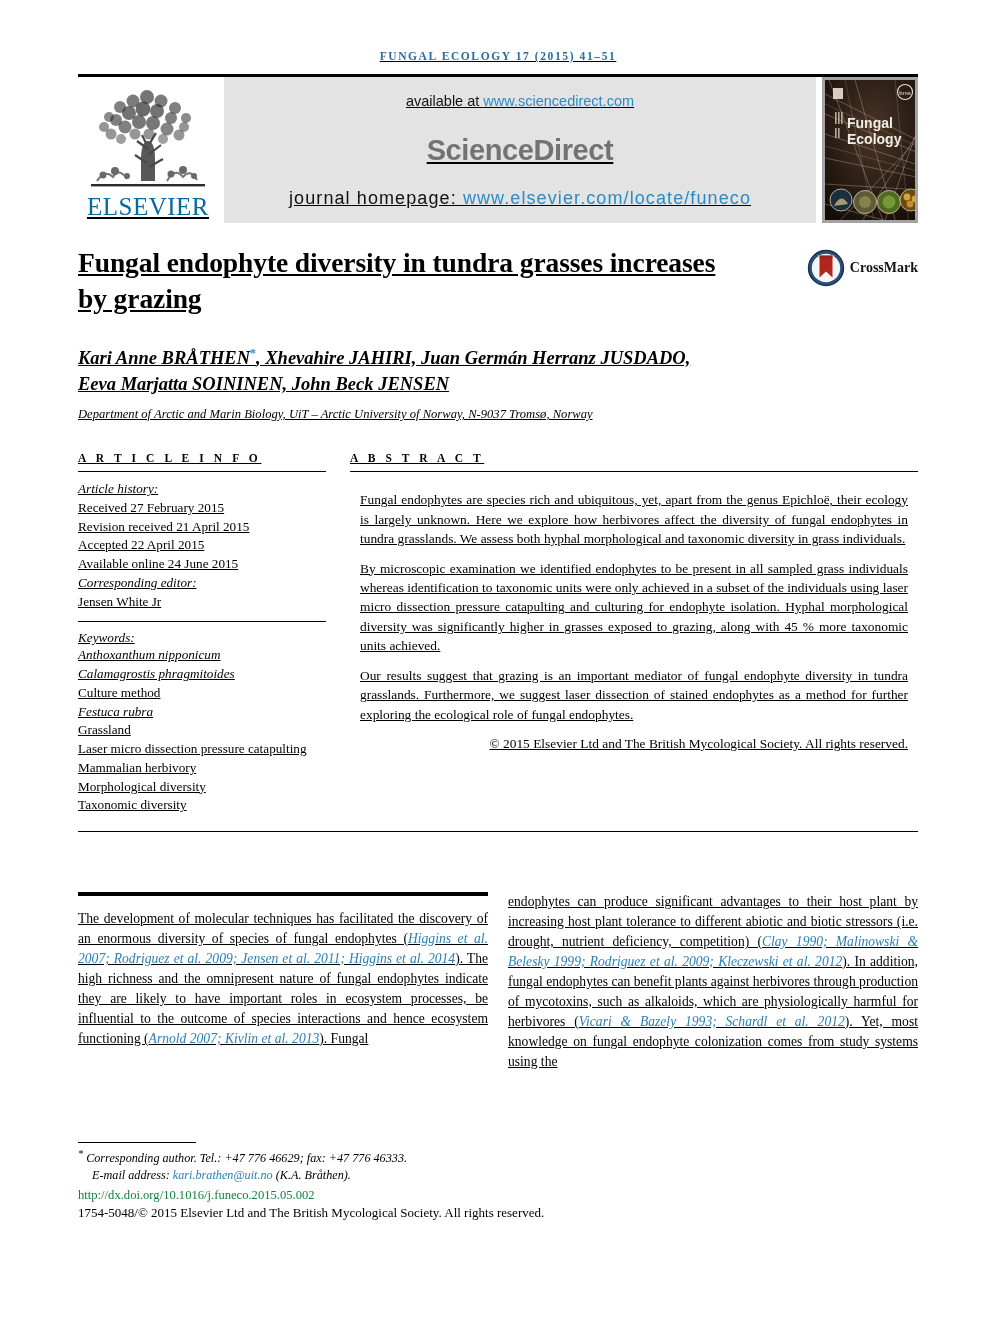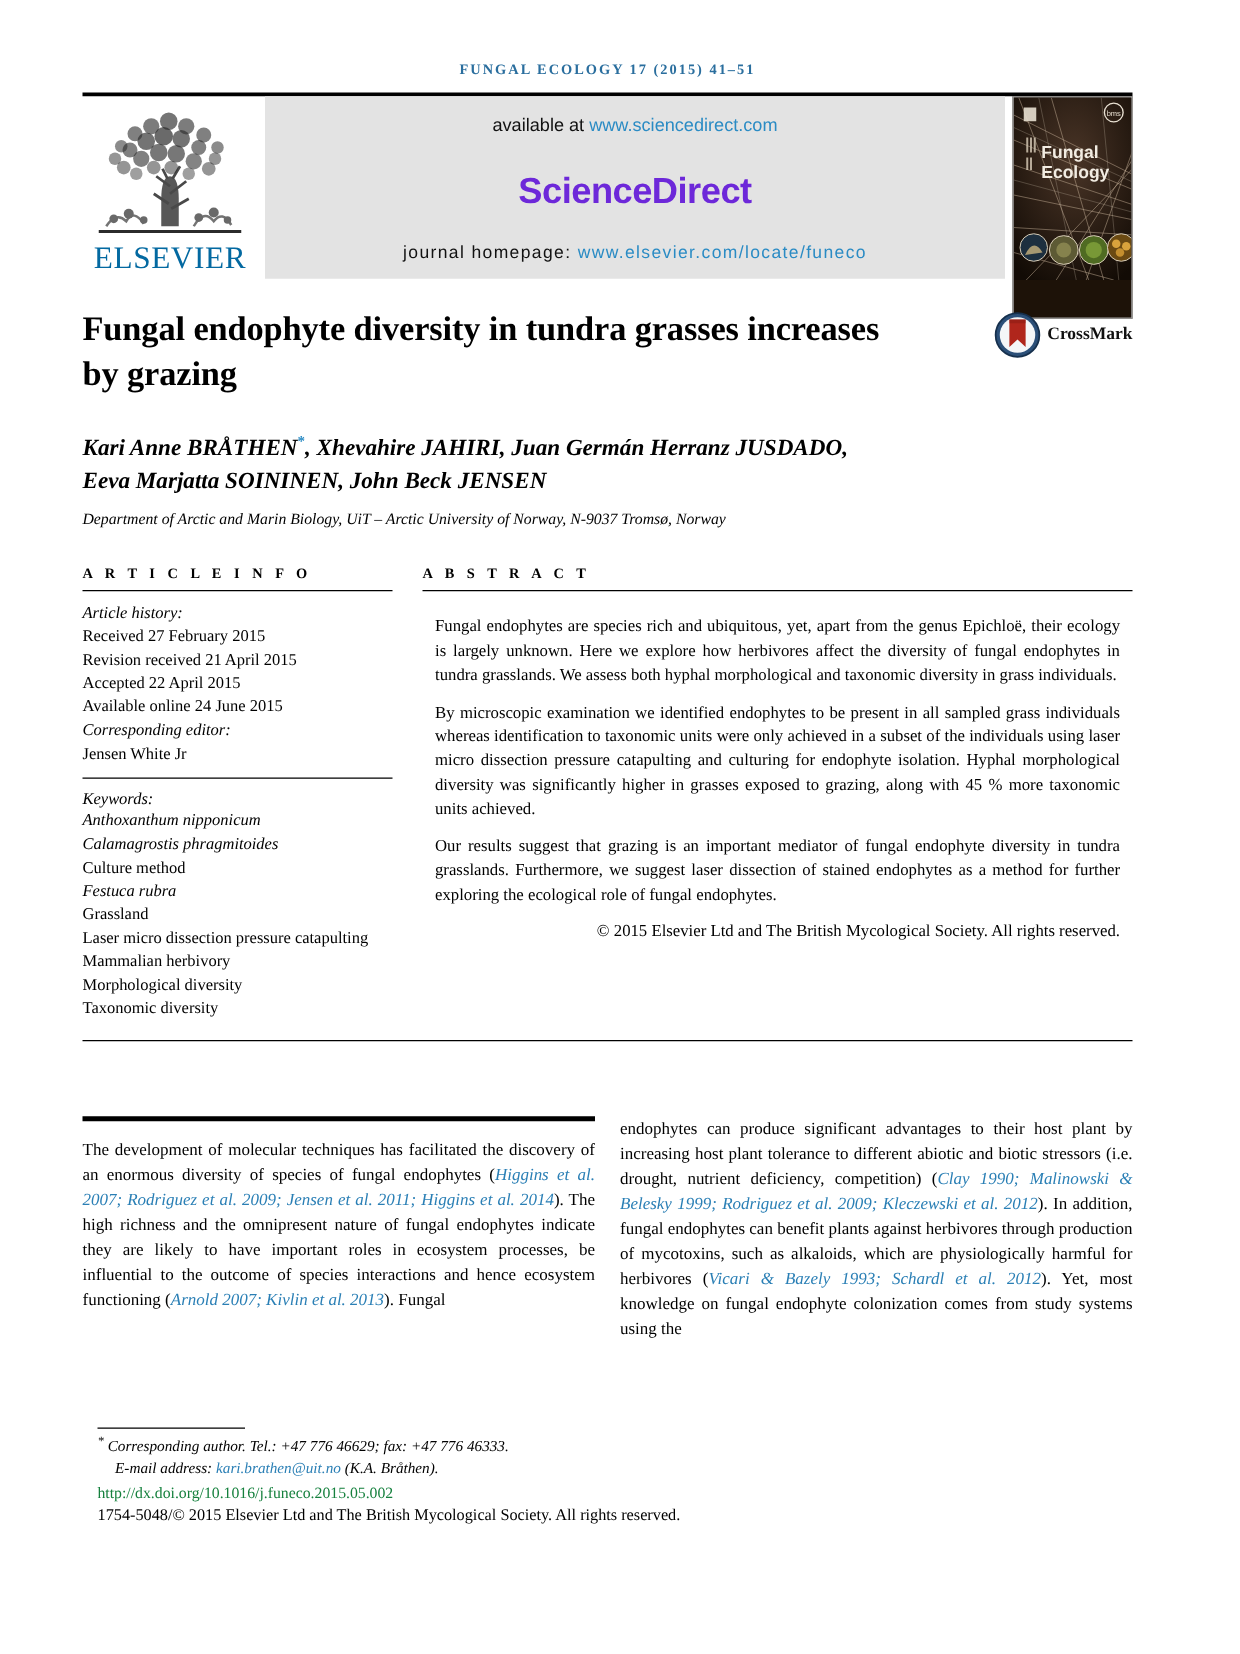--- a/index.html
+++ b/index.html
@@ -6,21 +6,21 @@
   html, body { margin: 0; padding: 0; }
   body {
     width: 992px;
     height: 1323px;
     background: #ffffff;
     font-family: "Liberation Serif", "DejaVu Serif", serif;
     color: #000000;
     position: relative;
     overflow: hidden;
   }
-  .page { position: absolute; left: 66px; top: 0; width: 840px; height: 1323px; }
+  .page { position: absolute; left: 78px; top: 0; width: 840px; height: 1323px; text-decoration: underline; }
 
   
   .running-head {
     text-align: center;
     color: #2a6e9e;
     font-size: 11.5px;
     font-weight: bold;
     letter-spacing: 1.6px;
     font-variant: small-caps;
     padding-top: 50px;
@@ -71,42 +71,42 @@
   .avail-line {
     font-family: "Liberation Sans", sans-serif;
     font-size: 14.5px;
     color: #111;
   }
   .avail-line a { color: #2a8bc4; text-decoration: none; }
   .sd-logo {
     font-family: "Liberation Sans", sans-serif;
     font-size: 29px;
     font-weight: bold;
-    color: #6d28d9;
+    color: #737373;
     letter-spacing: -0.4px;
     margin-top: 4px;
   }
   .homepage-line {
     font-family: "Liberation Sans", sans-serif;
-    font-size: 14px;
+    font-size: 18px;
     letter-spacing: 1.1px;
     color: #111;
   }
   .homepage-line a { color: #2a8bc4; text-decoration: none; }
   .cover-box {
     width: 96px;
     flex: 0 0 96px;
     position: relative;
   }
   .cover-img {
-    width: 96px; height: 178px;
+    width: 96px; height: 146px;
     background: #1d1208;
     position: relative;
     overflow: hidden;
-    border: 1px solid #a3a3a3;
+    border: 3px solid #a3a3a3;
   }
 
   
   .title-area { margin-top: 22px; position: relative; min-height: 120px; }
   .art-title {
     font-family: "Liberation Serif", serif;
     font-weight: bold;
     font-size: 27.5px;
     line-height: 1.30;
     width: 640px;

